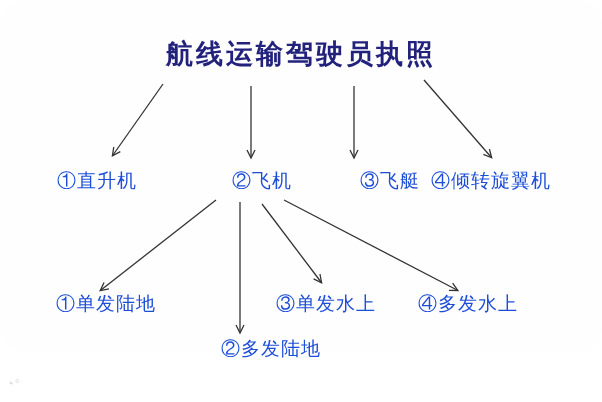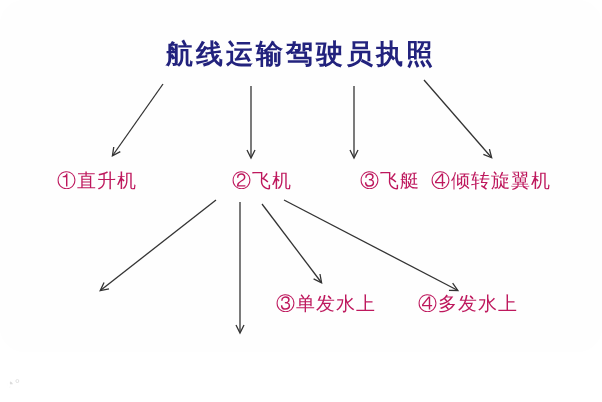--- a/index.html
+++ b/index.html
@@ -33,21 +33,21 @@
     font-weight: bold;
     letter-spacing: 3px;
     color: #22227d;
     white-space: nowrap;
   }
   .node {
     position: absolute;
     font-family: "Liberation Serif", serif;
     font-size: 19px;
     letter-spacing: 1px;
-    color: #be185d;
+    color: #1d4ed8;
     white-space: nowrap;
   }
   .node-helicopter   { left: 57px;  top: 168px; }
   .node-airplane     { left: 212px; top: 168px; margin-left: 20px; }
   .node-airship      { left: 321px; top: 168px; margin-left: 39px; }
   .node-tiltrotor    { left: 431px; top: 168px; }
   .node-sel          { left: 56px;  top: 291px; }
   .node-mel          { left: 221px; top: 336px; }
   .node-ses          { left: 276px; top: 291px; }
   .node-mes          { left: 418px; top: 291px; }
@@ -86,20 +86,22 @@
     <line x1="284" y1="200" x2="457" y2="290" marker-end="url(#arrowhead)"></line>
   </svg>
 
   <div class="diagram-title">航线运输驾驶员执照</div>
 
   <div class="node node-helicopter">①直升机</div>
   <div class="node node-airplane">②飞机</div>
   <div class="node node-airship">③飞艇</div>
   <div class="node node-tiltrotor">④倾转旋翼机</div>
 
+  <div class="node node-sel">①单发陆地</div>
+  <div class="node node-mel">②多发陆地</div>
   <div class="node node-mes">④多发水上</div>
   <div class="node node-ses">③单发水上</div>
 
   <div class="watermark">
     <span class="wm-icon">◔°</span>
   </div>
 
 </div>
 
 </body></html>

